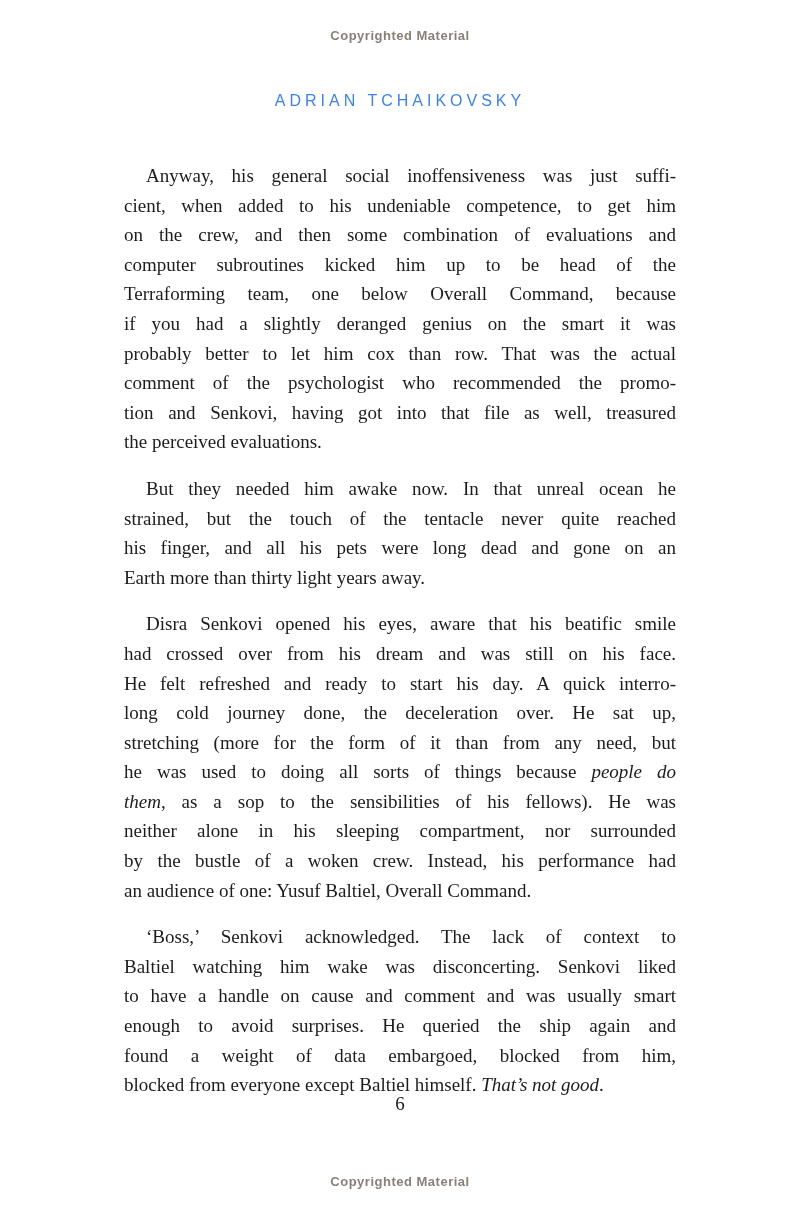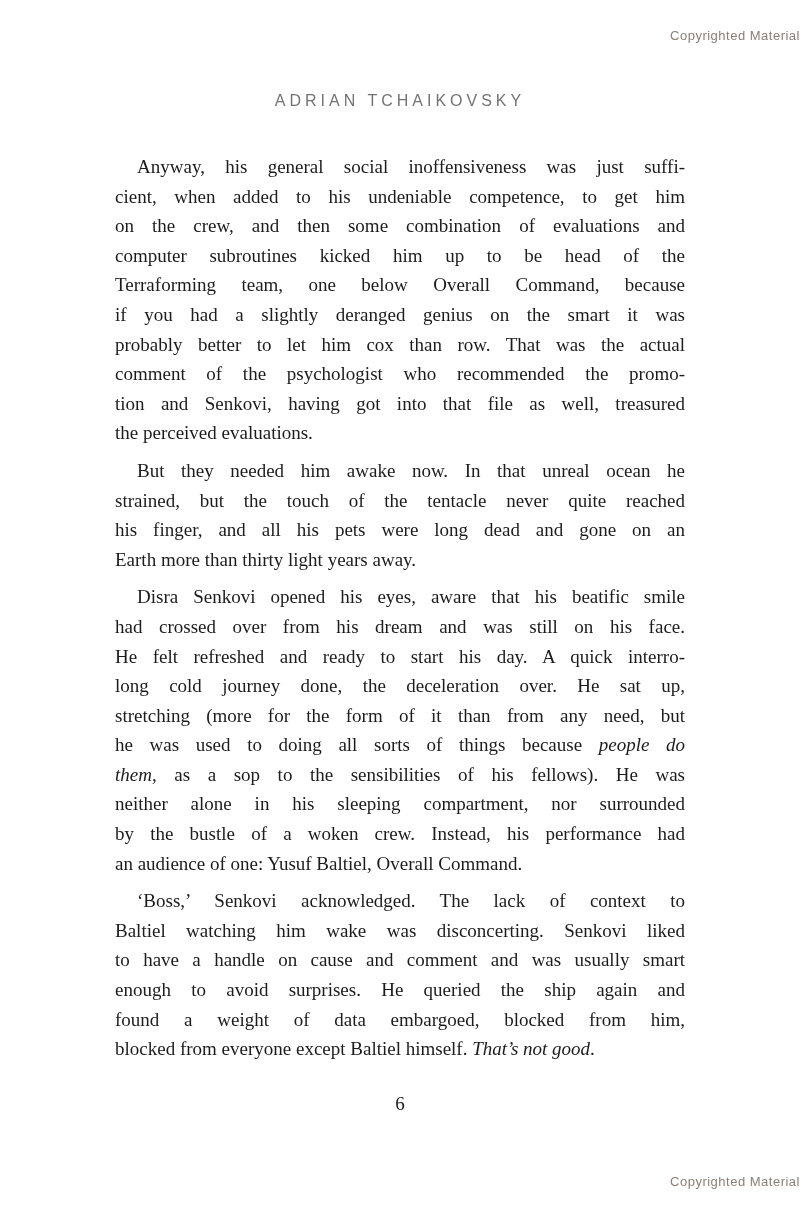--- a/index.html
+++ b/index.html
@@ -11,50 +11,50 @@
     margin: 0 auto;
     background: #ffffff;
     font-family: "Liberation Serif", serif;
     color: #1c1c1c;
     overflow: hidden;
   }
   .copyright-notice {
     position: absolute;
     left: 0;
     width: 100%;
-    text-align: right;
+    text-align: center;
     font-family: "Liberation Sans", sans-serif;
-    font-weight: normal;
+    font-weight: bold;
     font-size: 13px;
     letter-spacing: 0.5px;
     color: #8a8078;
   }
   .copyright-top { top: 28px; }
   .copyright-bottom { top: 1174px; }
   .running-header {
     position: absolute;
     top: 92px;
     left: 0;
     width: 100%;
     text-align: center;
     font-family: "Liberation Sans", sans-serif;
     font-size: 16px;
     letter-spacing: 4px;
-    color: #737373;
+    color: #3b82f6;
   }
   .body-text {
     position: absolute;
     top: 144px;
     left: 107px;
     width: 586px;
     font-size: 19px;
     line-height: 29.6px;
     color: #1c1c1c;
   }
-  .paragraph { margin: 8px; }
+  .paragraph { margin: 17px; }
   .line {
     text-align: justify;
     text-align-last: justify;
     height: 29.6px;
   }
   .line.first { padding-left: 22px; }
   .line.last { text-align-last: left; }
   .line em { font-style: italic; }
   .page-number {
     position: absolute;

